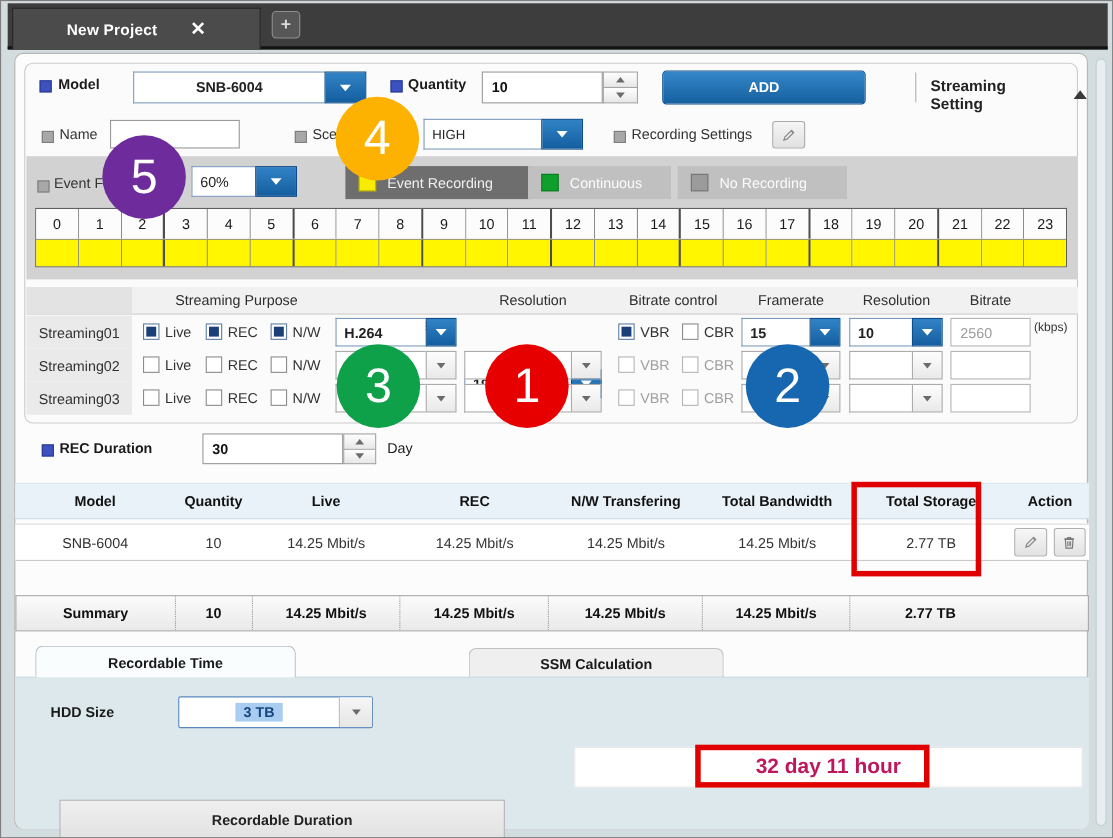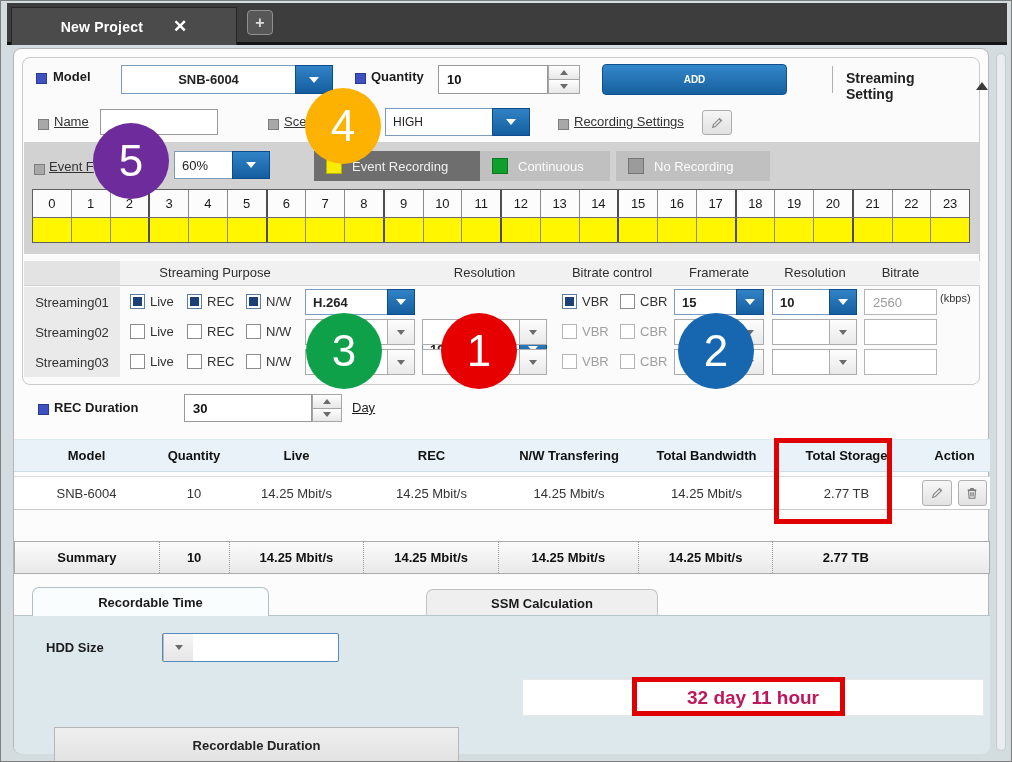--- a/index.html
+++ b/index.html
@@ -24,21 +24,21 @@
            border:1px solid #b5b5b5; border-radius:8px; }
   .groupbox { position:absolute; left:8px; top:8px; width:958px; height:328px;
               border:1px solid #cacaca; border-radius:8px; background:#fbfbfb; }
   .vscroll { position:absolute; left:995px; top:52px; width:10px; height:698px;
              background:#e7edf0; border:1px solid #c3cdd2; border-radius:5px; }
 
   .bullet { position:absolute; width:11px; height:11px; }
   .bullet.blue { background:#3e51c1; border:1px solid #2b3a8f; }
   .bullet.gray { background:#a8a8a8; border:1px solid #7d7d7d; }
   .lbl  { position:absolute; font-weight:700; color:#1b1b1b; white-space:nowrap; }
-  .lbln { position:absolute; font-weight:400; color:#333; white-space:nowrap;text-decoration:underline; }
+  .lbln { position:absolute; font-weight:400; color:#333; white-space:nowrap; }
 
   
   .dd { position:absolute; display:flex; }
   .dd .f { background:#fff; border:1px solid #7d9cbd; border-right:none; display:flex;
            align-items:center; padding-left:7px; overflow:hidden; white-space:nowrap; }
   .dd .f.center { justify-content:center; padding-left:0; font-weight:700; }
   .dd .f.bold { font-weight:700; }
   .dd .b { background:linear-gradient(#3183c6,#145e9f); border:1px solid #0d4c8c;
            display:flex; align-items:center; justify-content:center; }
   .dd.empty .f { border:1px solid #ababab; border-right:none; }
@@ -52,21 +52,21 @@
               font-size:13px; padding-left:8px; color:#111; outline:none; }
   .inputbox.bold { font-weight:700; }
   .inputbox.dis { color:#9b9b9b; border-color:#b5b5b5; }
 
   .spinner { position:absolute; width:32px; display:flex; flex-direction:column; }
   .spin { flex:1; background:linear-gradient(#fefefe,#e7e7e7); border:1px solid #a5a5a5;
           display:flex; align-items:center; justify-content:center; }
   .spin + .spin { border-top:none; }
 
   .add-btn { position:absolute; background:linear-gradient(#3387c9,#17609f); border:1px solid #0e4f92;
-             border-radius:4px; color:#fff; font-weight:700; font-size:10px; display:flex;
+             border-radius:4px; color:#fff; font-weight:700; font-size:13px; display:flex;
              align-items:center; justify-content:center; cursor:default; }
   .vdiv { position:absolute; width:1px; background:#b0b0b0; }
   .ss-toggle { position:absolute; display:flex; align-items:center; gap:14px; font-weight:700; font-size:14px; }
   .tool-btn { position:absolute; background:linear-gradient(#f5f5f5,#e1e1e1); border:1px solid #ababab;
               border-radius:3px; display:flex; align-items:center; justify-content:center; }
 
   
   .eventbar { position:absolute; left:10px; top:93px; width:956px; height:112px; background:#d2d2d2; }
   .mode { position:absolute; height:30px; display:flex; align-items:center; gap:10px;
           padding-left:12px; padding-right:12px; font-size:13px; background:#c0c0c0; color:#fbfbfb; }
@@ -505,20 +505,23 @@
     <div class="btab active" style="left:18px; top:538px; width:237px; height:29px;">
       <span>Recordable Time</span>
       </div>
     <div class="btab" style="left:412px; top:540px; width:232px; height:27px; background:#efefef;">
       <span>SSM Calculation</span>
       </div>
 
     <div class="bpanel">
       <span class="lbl" style="left:32px; top:24px;">HDD Size</span>
       <div class="hdd-dd">
+        <span class="hdd-val">
+            <span>3 TB</span>
+          </span>
         <span class="hdd-btn">
             <i class="tri-dn-g"></i>
           </span>
       </div>
       <div class="dur-lbl">Recordable Duration</div>
       <div class="dur-val">32 day 11 hour</div>
     </div>
 
   </div>
 

